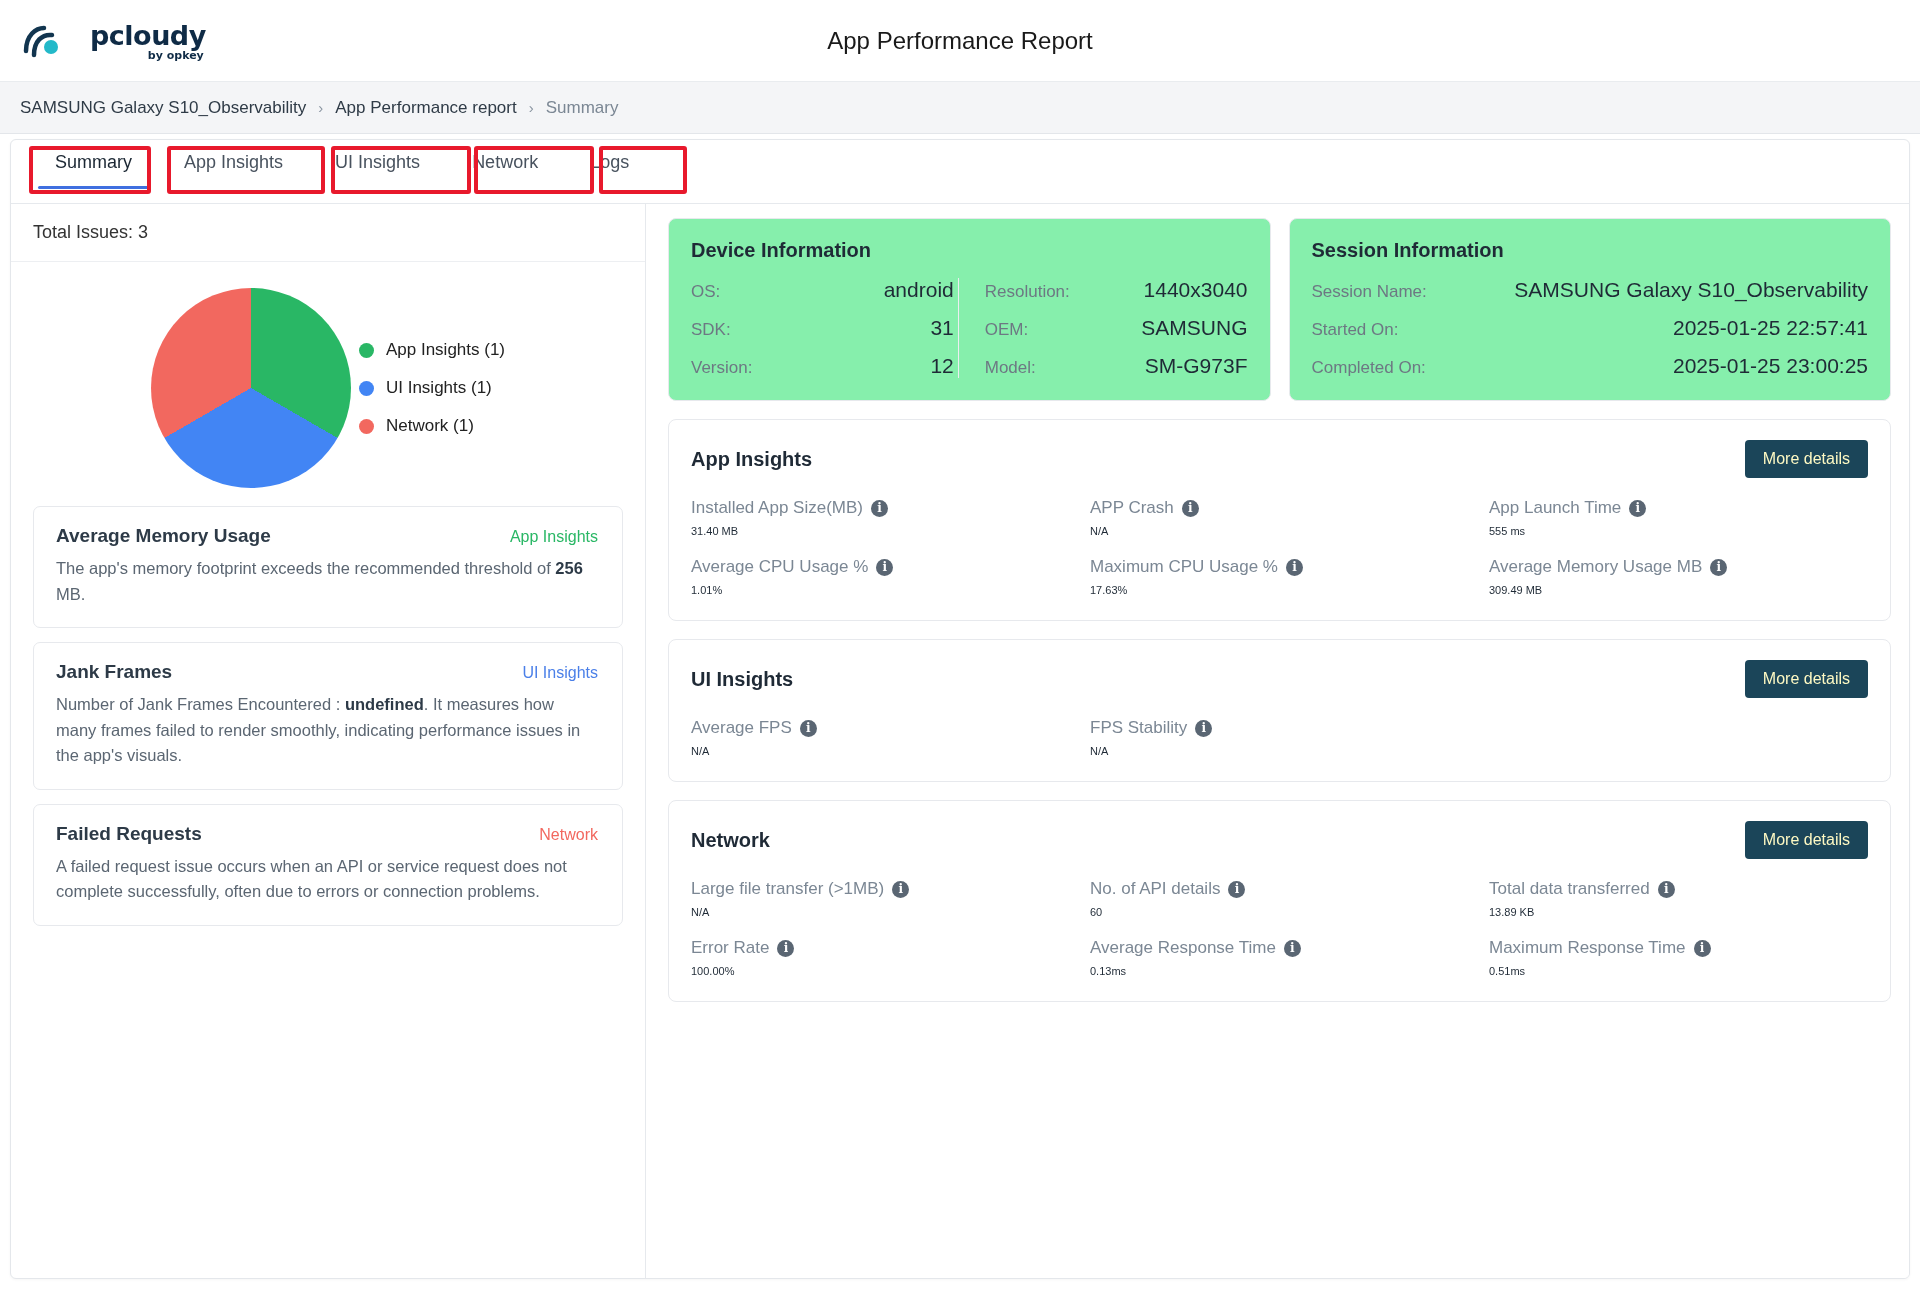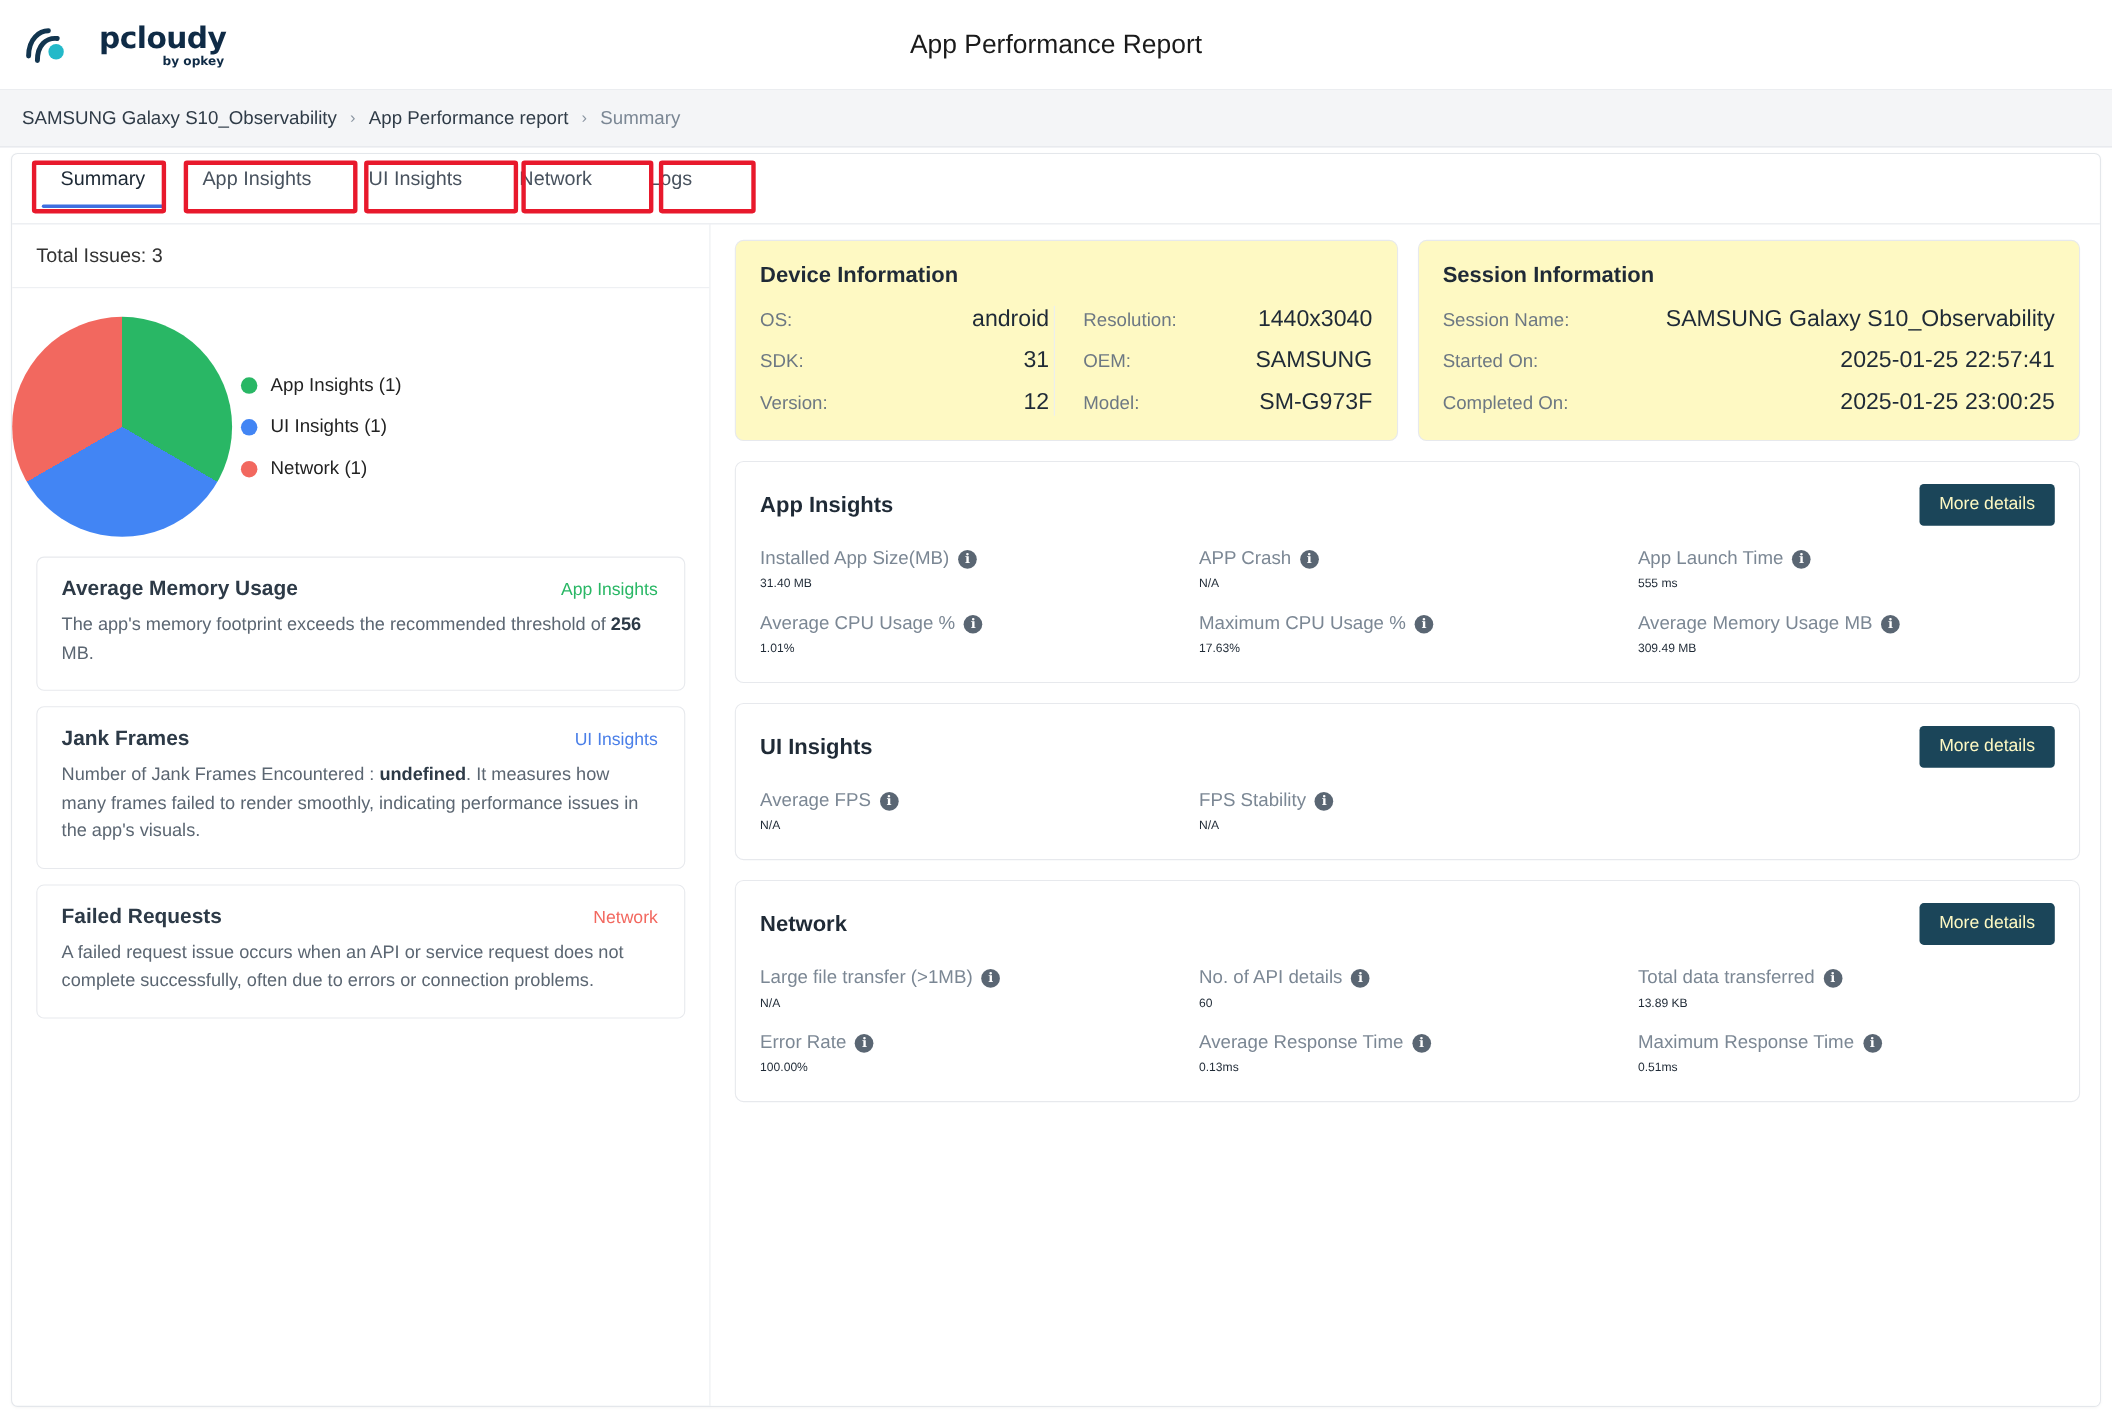--- a/index.html
+++ b/index.html
@@ -68,41 +68,41 @@
 
   
   .body-split { display:flex; height:1074px; }
   .left-col { width:635px; border-right:1px solid #e6e9ed; display:flex; flex-direction:column; }
   .right-col { flex:1; background:#fff; padding:14px 18px 0 22px; overflow:hidden; }
 
   .total-issues {
     padding:18px 22px; font-size:18px; color:#333; border-bottom:1px solid #edeff2;
   }
 
-  .pie-area { padding:26px 0 10px 0; display:flex; align-items:center; gap:8px; }
+  .pie-area { padding:26px 0 10px 0; display:flex; align-items:center; justify-content:center; gap:8px; }
   .pie { width:200px; height:200px; border-radius:50%; }
   .legend { display:flex; flex-direction:column; gap:18px; }
   .legend-row { display:flex; align-items:center; gap:12px; font-size:17px; color:#222; }
   .dot { width:15px; height:15px; border-radius:50%; display:inline-block; }
 
   .issues { padding:8px 22px 20px 22px; display:flex; flex-direction:column; gap:14px; }
   .issue-card {
     border:1px solid #e7e9ed; border-radius:7px; background:#fff;
     padding:18px 24px 20px 22px;
   }
   .issue-head { display:flex; justify-content:space-between; align-items:baseline; margin-bottom:9px; }
   .issue-title { font-size:19px; font-weight:bold; color:#2d3a47; }
   .issue-tag { font-size:16px; font-weight:500; }
   .issue-desc { font-size:16.5px; line-height:1.55; color:#5b6672; }
   .issue-desc b { color:#2d3a47; font-weight:bold; }
 
   
   .info-row { display:flex; gap:18px; margin-bottom:18px; }
   .panel {
-    border:1px solid #e7e9ed; border-radius:8px; background:#fef9c3; padding:20px 22px 22px 22px;
+    border:1px solid #e7e9ed; border-radius:8px; background:#86efac; padding:20px 22px 22px 22px;
   }
   .panel-title { font-size:20px; font-weight:bold; color:#1f2a36; margin-bottom:16px; }
   .kv-split { display:flex; }
   .kv-col { flex:1; display:flex; flex-direction:column; gap:14px; }
   .kv-col.right-pad { padding-left:26px; border-left:1px solid #eceef1; margin-left:4px; }
   .kv { display:flex; justify-content:space-between; align-items:baseline; gap:18px; }
   .kv-k { font-size:17px; color:#6d7883; white-space:nowrap; }
   .kv-v { font-size:21px; color:#1f2a36; white-space:nowrap; }
 
   .section {

